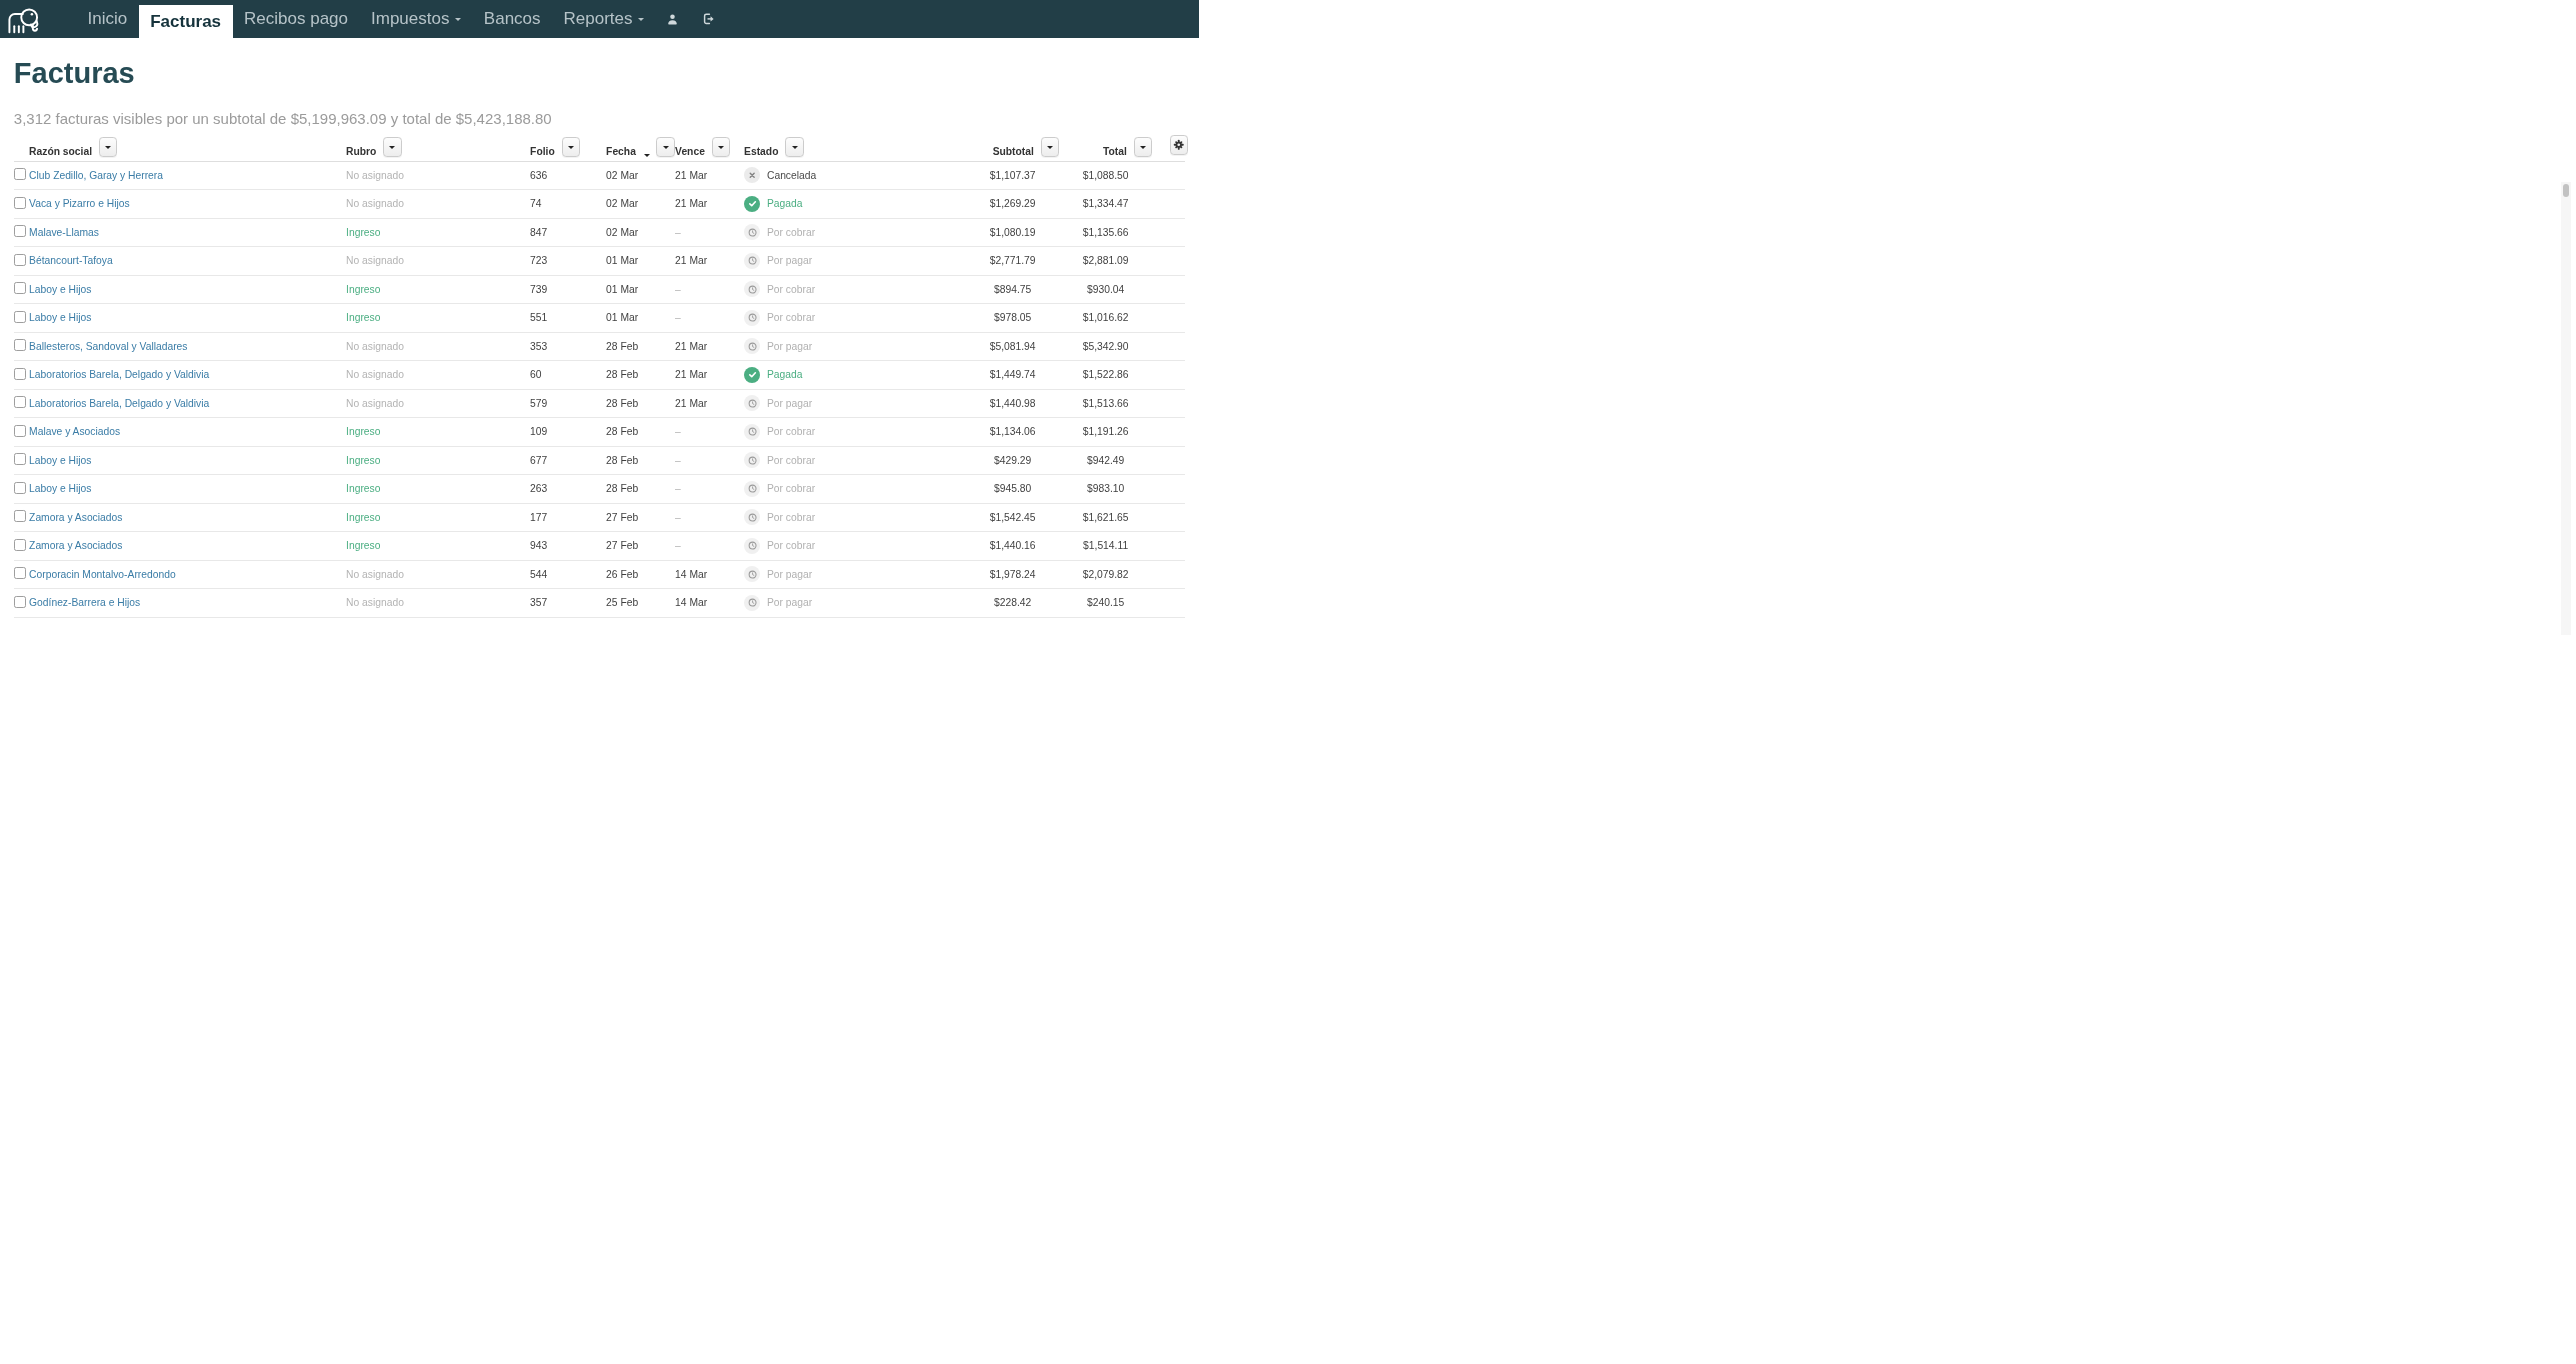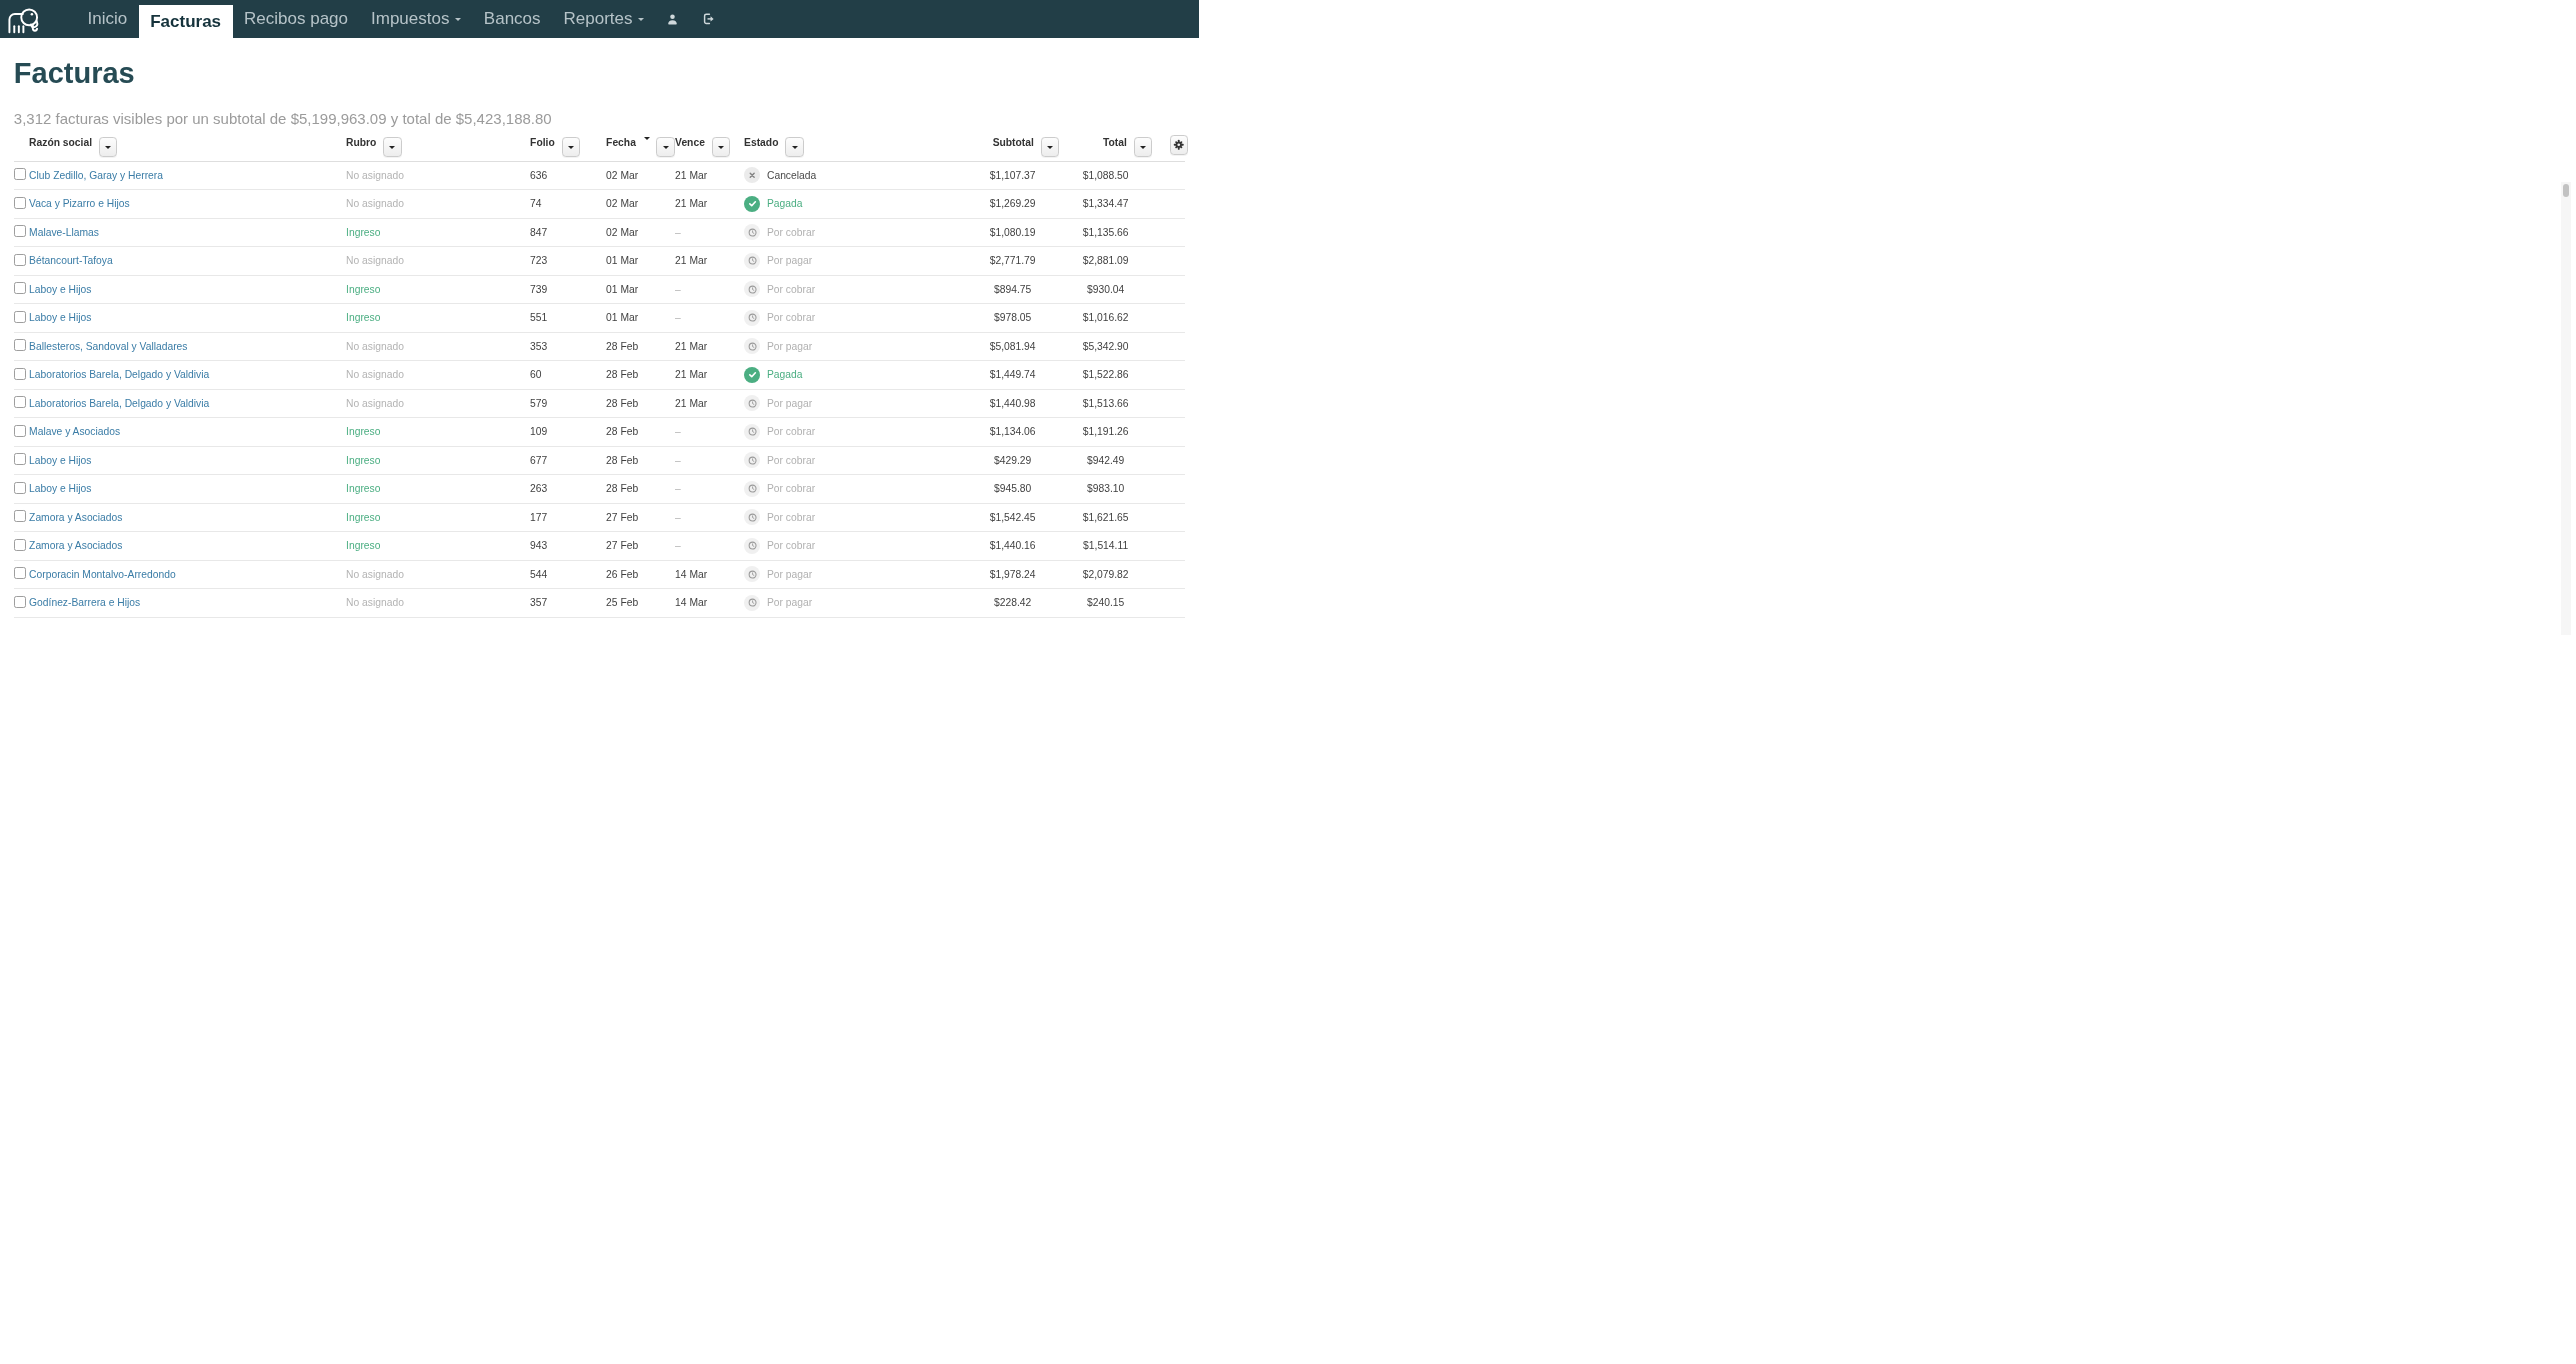--- a/index.html
+++ b/index.html
@@ -36,21 +36,21 @@
     border-radius:3.8px; padding:0 7.6px; font-size:10.3px; color:#444; outline:none;
     font-family:"Liberation Sans", sans-serif; }
   .search-input::placeholder { color:#9a9a9a; }
   .summary { color:#9b9b9b; font-size:15px; margin-top:20px; }
 
   
   .grid { display:grid; grid-template-columns:15.3px 317px 184px 76px 69px 69px 222px 93px 93px;
     align-items:center; }
   .thead { margin-top:10px; height:24.5px; border-bottom:0.8px solid #dedede;
     position:relative; padding-bottom:3.1px; }
-  .th { display:flex; align-items:flex-start; gap:6.9px; font-size:10.3px; font-weight:bold;
+  .th { display:flex; align-items:flex-end; gap:6.9px; font-size:10.3px; font-weight:bold;
     color:#333; }
   .th.right { justify-content:flex-end; }
   .sort-caret { border-top-color:#222; margin-left:0.8px; border-left-width:3.1px;
     border-right-width:3.1px; border-top-width:3.8px; }
   .filter-btn { width:18.4px; height:20px; border:0.8px solid #ccc; border-radius:3.8px;
     background:linear-gradient(#fdfdfd,#ededed); display:flex; align-items:center;
     justify-content:center; cursor:pointer; box-shadow:0 0.8px 0.8px rgba(0,0,0,.05); }
   .filter-btn .caret { margin:0; border-top-color:#222; }
   .gear-btn { position:absolute; right:-3.1px; top:-2.3px; }
   .tbody .row { height:28.5px; border-bottom:0.8px solid #e8e8e8; font-size:10.3px; }

